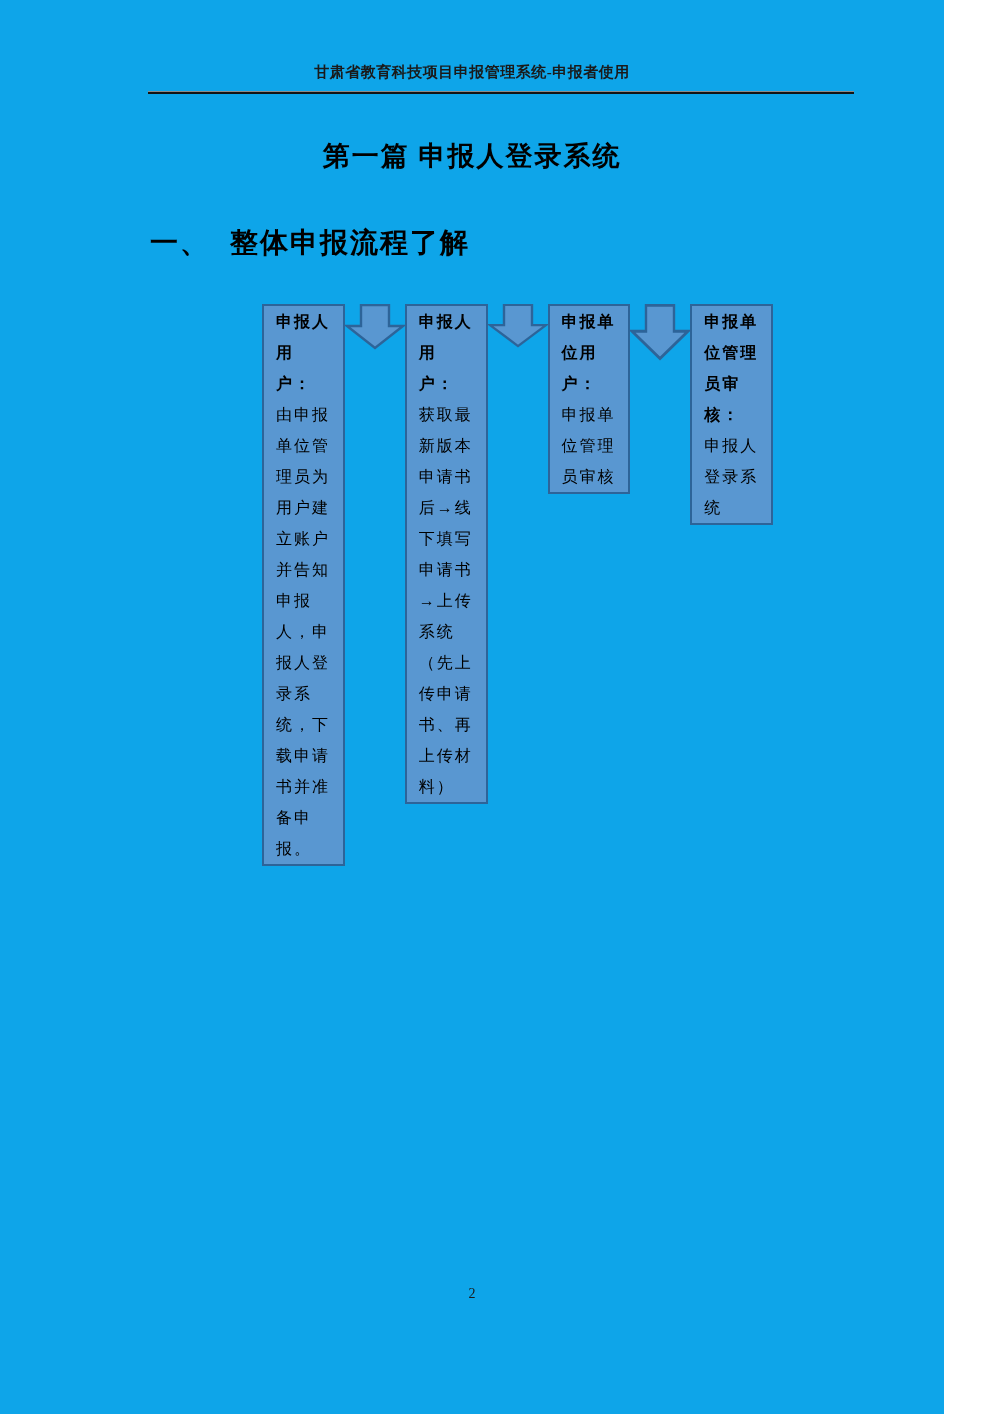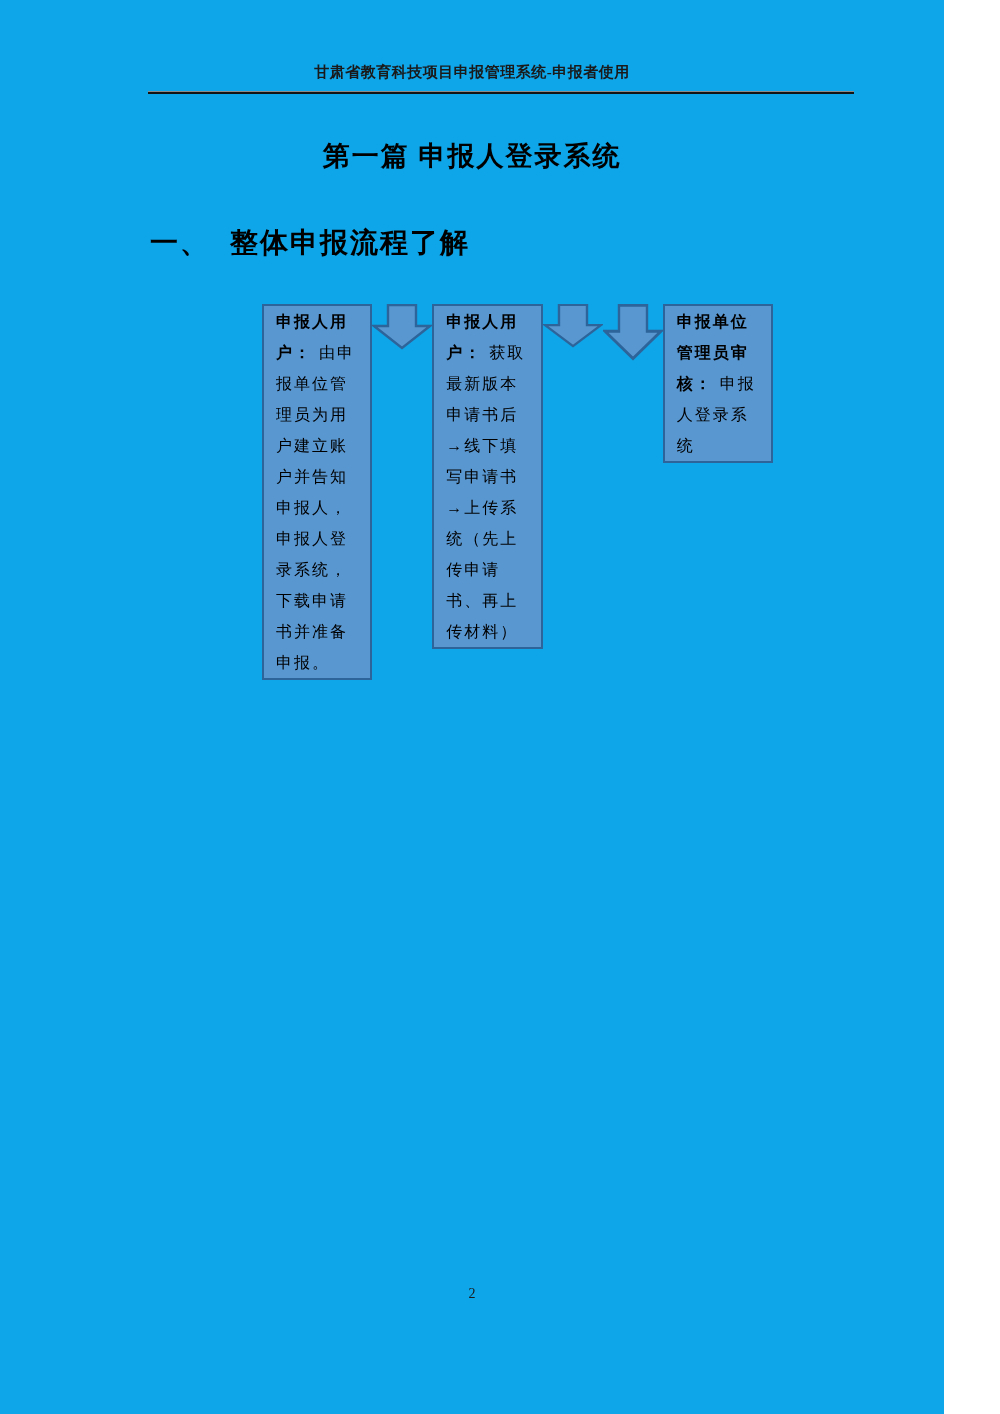--- a/index.html
+++ b/index.html
@@ -163,20 +163,23 @@
     </svg>
 
     <div class="flow-box box-2">
       <p><b class="box-role">申报人用户：</b><span>获取最新版本申请书后→线下填写申请书→上传系统（先上传申请书、再上传材料）</span></p>
     </div>
 
     <svg class="flow-arrow arrow-2" viewBox="0 0 60 46" preserveAspectRatio="none">
       <polygon points="16,1 44,1 44,22 58,22 30,44 2,22 16,22"></polygon>
     </svg>
 
+    <div class="flow-box box-3">
+      <p><b class="box-role">申报单位用户：</b><span>申报单位管理员审核</span></p>
+    </div>
 
     <svg class="flow-arrow arrow-3" viewBox="0 0 60 46" preserveAspectRatio="none">
       <polygon points="16,1 44,1 44,22 58,22 30,44 2,22 16,22"></polygon>
     </svg>
 
     <div class="flow-box box-4">
       <p><b class="box-role">申报单位管理员审核：</b><span>申报人登录系统</span></p>
     </div>
 
   </div>

